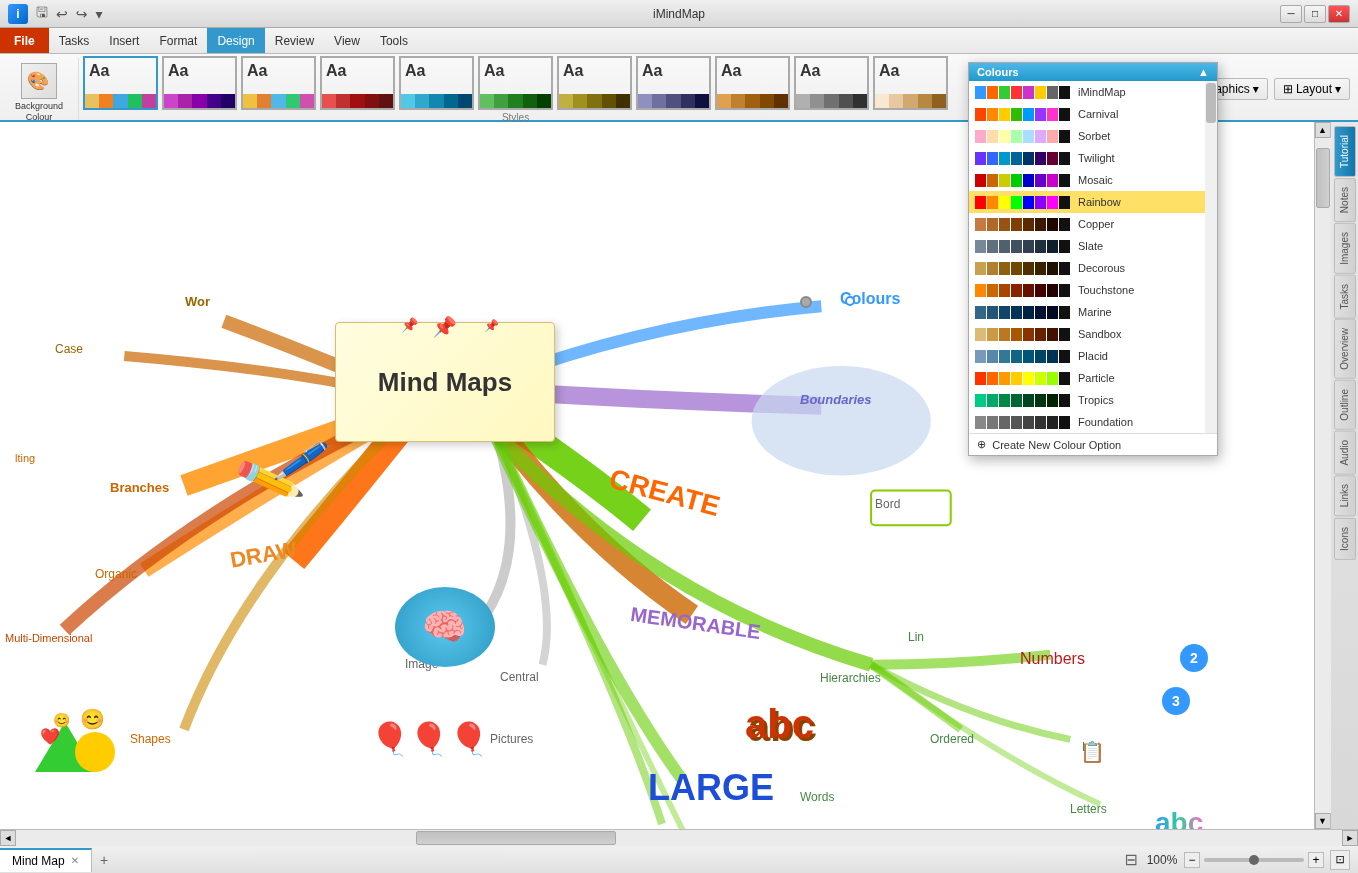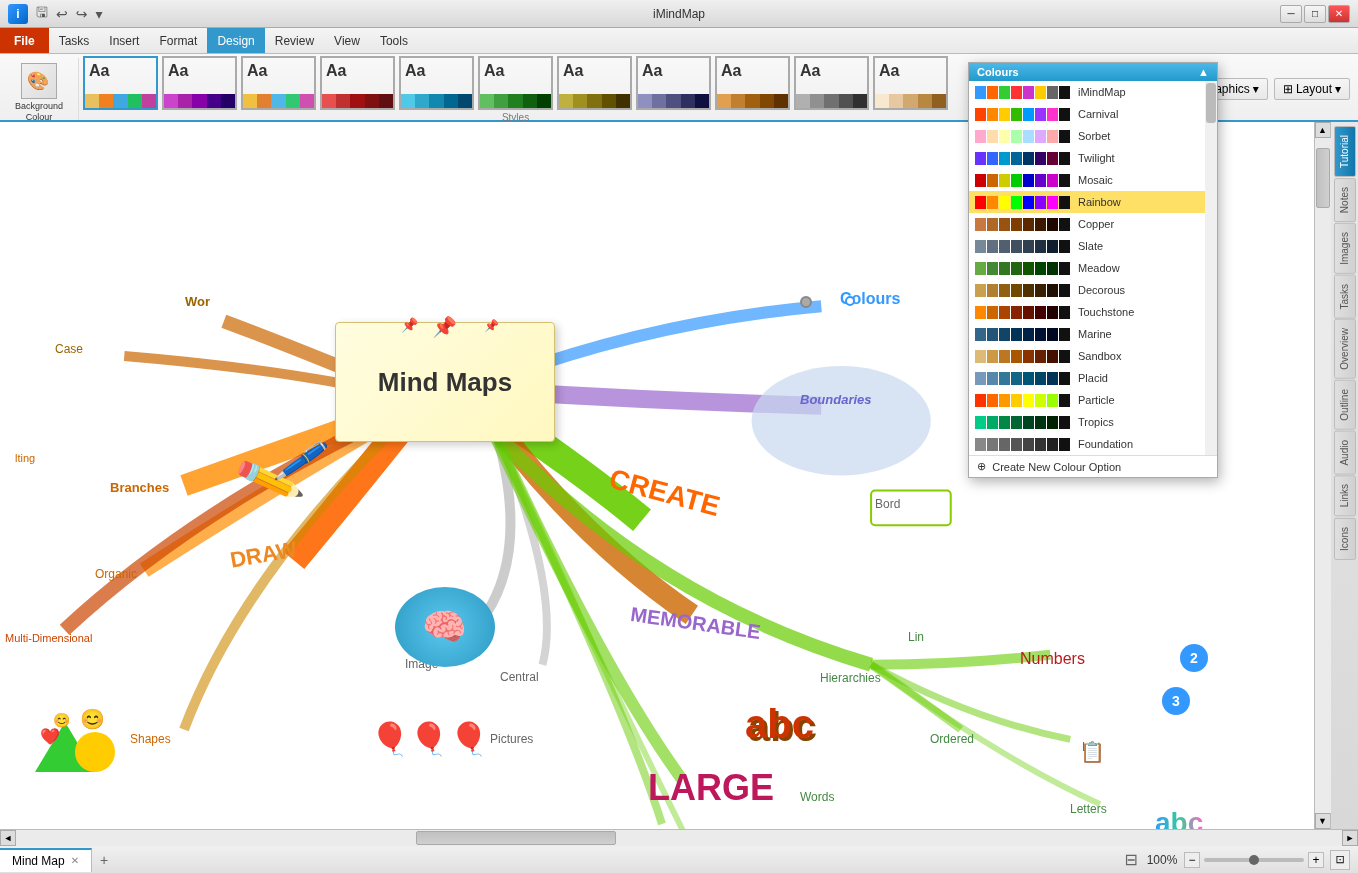--- a/index.html
+++ b/index.html
@@ -536,21 +536,21 @@
     <div style="position:absolute;left:230px;top:420px;font-size:22px;font-weight:bold;color:#ee8822;transform:rotate(-10deg);">DRAW</div>
     <div style="position:absolute;left:5px;top:510px;font-size:11px;color:#cc4400;">Multi-Dimensional</div>
     <div style="position:absolute;left:130px;top:610px;font-size:12px;color:#cc6600;">Shapes</div>
     <div style="position:absolute;left:840px;top:168px;font-size:16px;color:#3399ff;font-weight:bold;">Colours</div>
     <div style="position:absolute;left:800px;top:270px;font-size:13px;color:#6666cc;font-style:italic;font-weight:bold;">Boundaries</div>
     <div style="position:absolute;left:608px;top:355px;font-size:28px;font-weight:bold;color:#ff6600;transform:rotate(15deg);">CREATE</div>
     <div style="position:absolute;left:630px;top:490px;font-size:20px;font-weight:bold;color:#9966cc;transform:rotate(8deg);">MEMORABLE</div>
     <div style="position:absolute;left:405px;top:535px;font-size:12px;color:#666;">Image</div>
     <div style="position:absolute;left:500px;top:548px;font-size:12px;color:#666;">Central</div>
     <div style="position:absolute;left:820px;top:549px;font-size:12px;color:#448844;">Hierarchies</div>
-    <div style="position:absolute;left:648px;top:645px;font-size:36px;font-weight:bold;color:#be185d;">LARGE</div>
+    <div style="position:absolute;left:648px;top:645px;font-size:36px;font-weight:bold;color:#1d4ed8;">LARGE</div>
     <div style="position:absolute;left:645px;top:705px;font-size:13px;color:#448844;">Smaller</div>
 
     <div style="position:absolute;left:800px;top:668px;font-size:12px;color:#448844;">Words</div>
     <div style="position:absolute;left:1020px;top:528px;font-size:16px;color:#b91c1c;">Numbers</div>
     <div style="position:absolute;left:930px;top:610px;font-size:12px;color:#448844;">Ordered</div>
     <div style="position:absolute;left:1082px;top:618px;font-size:12px;color:#448844;">List</div>
     <div style="position:absolute;left:1070px;top:680px;font-size:12px;color:#448844;">Letters</div>
     <div style="position:absolute;left:490px;top:610px;font-size:12px;color:#666;">Pictures</div>
     <div style="position:absolute;left:15px;top:330px;font-size:11px;color:#cc6600;">lting</div>
     <div style="position:absolute;left:875px;top:375px;font-size:12px;color:#666;">Bord</div>
@@ -740,33 +740,20 @@
           <div class="swatch" style="background: rgb(64, 80, 96);"></div>
           <div class="swatch" style="background: rgb(48, 64, 80);"></div>
           <div class="swatch" style="background: rgb(32, 48, 64);"></div>
           <div class="swatch" style="background: rgb(16, 31, 48);"></div>
           <div class="swatch" style="background: rgb(17, 17, 17);"></div>
         </div>
         <span class="colour-name">Slate</span>
       </div>
       <div class="colour-item">
         <div class="colour-swatches">
-          <div class="swatch" style="background: rgb(102, 170, 68);"></div>
-          <div class="swatch" style="background: rgb(68, 136, 51);"></div>
-          <div class="swatch" style="background: rgb(51, 119, 34);"></div>
-          <div class="swatch" style="background: rgb(34, 102, 17);"></div>
-          <div class="swatch" style="background: rgb(17, 85, 0);"></div>
-          <div class="swatch" style="background: rgb(0, 68, 0);"></div>
-          <div class="swatch" style="background: rgb(0, 51, 0);"></div>
-          <div class="swatch" style="background: rgb(17, 17, 17);"></div>
-        </div>
-        <span class="colour-name">Meadow</span>
-      </div>
-      <div class="colour-item">
-        <div class="colour-swatches">
           <div class="swatch" style="background: rgb(200, 160, 80);"></div>
           <div class="swatch" style="background: rgb(176, 128, 48);"></div>
           <div class="swatch" style="background: rgb(144, 96, 16);"></div>
           <div class="swatch" style="background: rgb(112, 72, 0);"></div>
           <div class="swatch" style="background: rgb(80, 48, 0);"></div>
           <div class="swatch" style="background: rgb(56, 32, 0);"></div>
           <div class="swatch" style="background: rgb(32, 16, 0);"></div>
           <div class="swatch" style="background: rgb(17, 17, 17);"></div>
         </div>
         <span class="colour-name">Decorous</span>

